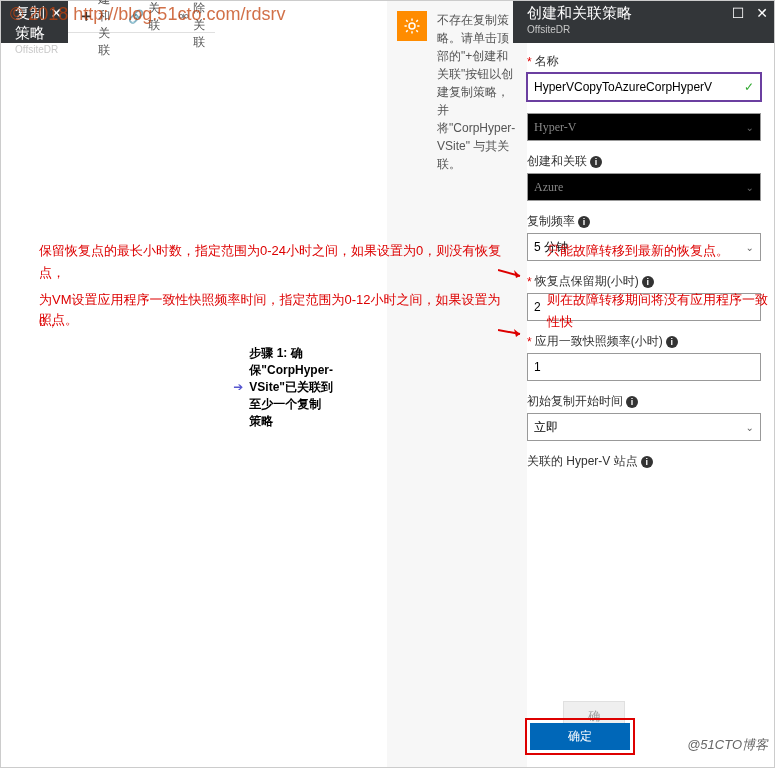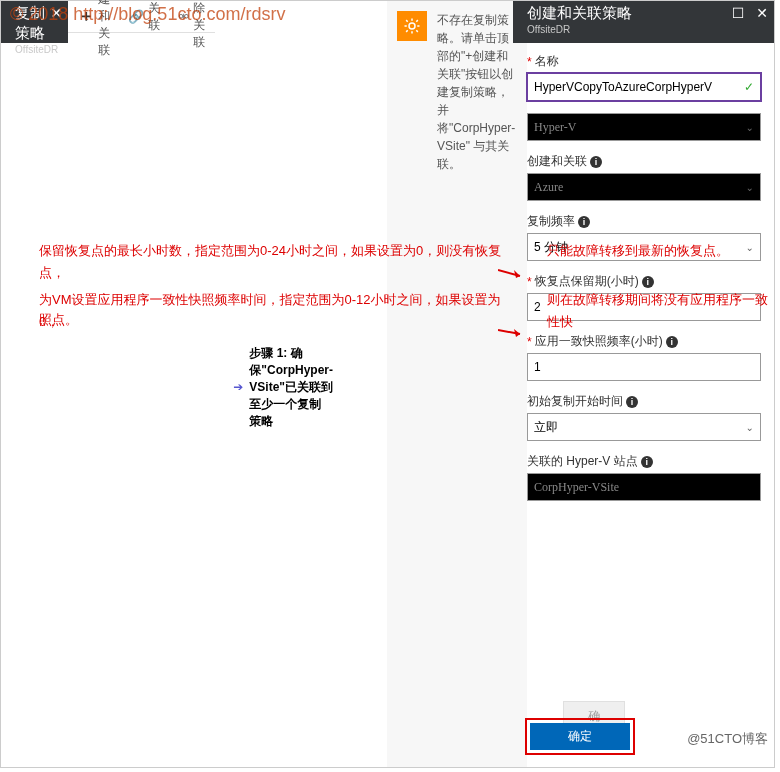--- a/index.html
+++ b/index.html
@@ -33,21 +33,21 @@
     .info-i { display: inline-flex; width: 12px; height: 12px; border-radius: 50%; background: #333; color: #fff; font-size: 9px; align-items: center; justify-content: center; font-weight: bold; }
     .input-box { width: 234px; height: 28px; border: 1px solid #999; padding: 2px 6px; font-size: 12px; display: flex; align-items: center; justify-content: space-between; background: #fff; }
     .input-box.green { border: 1px solid #6b3fa0; outline: 1px solid #6b3fa0; }
     .input-box.disabled { background: #000000; color: #888; font-family: Liberation Serif, serif; }
     .check-green { color: #3a3; font-size: 12px; }
     .chev { color: #666; font-size: 10px; }
     .right-footer { padding: 12px; }
     .ok-btn-right-wrap { border: 2px solid #d00; display: inline-block; padding: 3px; }
     .ok-btn-right { background: #0067b8; color: #fff; padding: 5px 38px; border: none; font-size: 12px; cursor: pointer; }
     .watermarkTL { position: absolute; top: 4px; left: 10px; color: #c2410c; font-size: 18px; opacity: 0.75; z-index: 10; font-family: Arial; }
-    .watermarkBR { position: absolute; bottom: 24px; right: 12px; color: #666; font-size: 13px; z-index: 10; }
+    .watermarkBR { position: absolute; bottom: 18px; right: 12px; color: #666; font-size: 13px; font-style: italic; z-index: 10; }
     .red-arrow { position: absolute; z-index: 6; }
   </style>
 </head>
 <body>
 
 <div class="watermarkTL">© 2018 http://blog.51cto.com/rdsrv</div>
 <div class="watermarkBR">@51CTO博客</div>
 
 <div class="container">
 
@@ -165,23 +165,20 @@
         <div class="input-box">
           <span>立即</span>
           <span class="chev">⌄</span>
         </div>
       </div>
       <div class="field">
         <div class="label">
             <span>关联的 Hyper-V 站点</span>
             <span class="info-i">i</span>
           </div>
-        <div class="input-box disabled">
-          <span>CorpHyper-VSite</span>
-        </div>
       </div>
     </div>
     <div class="right-footer">
       <span class="ok-btn-right-wrap">
         <button class="ok-btn-right">确定</button>
       </span>
     </div>
   </div>
 </div>
 

